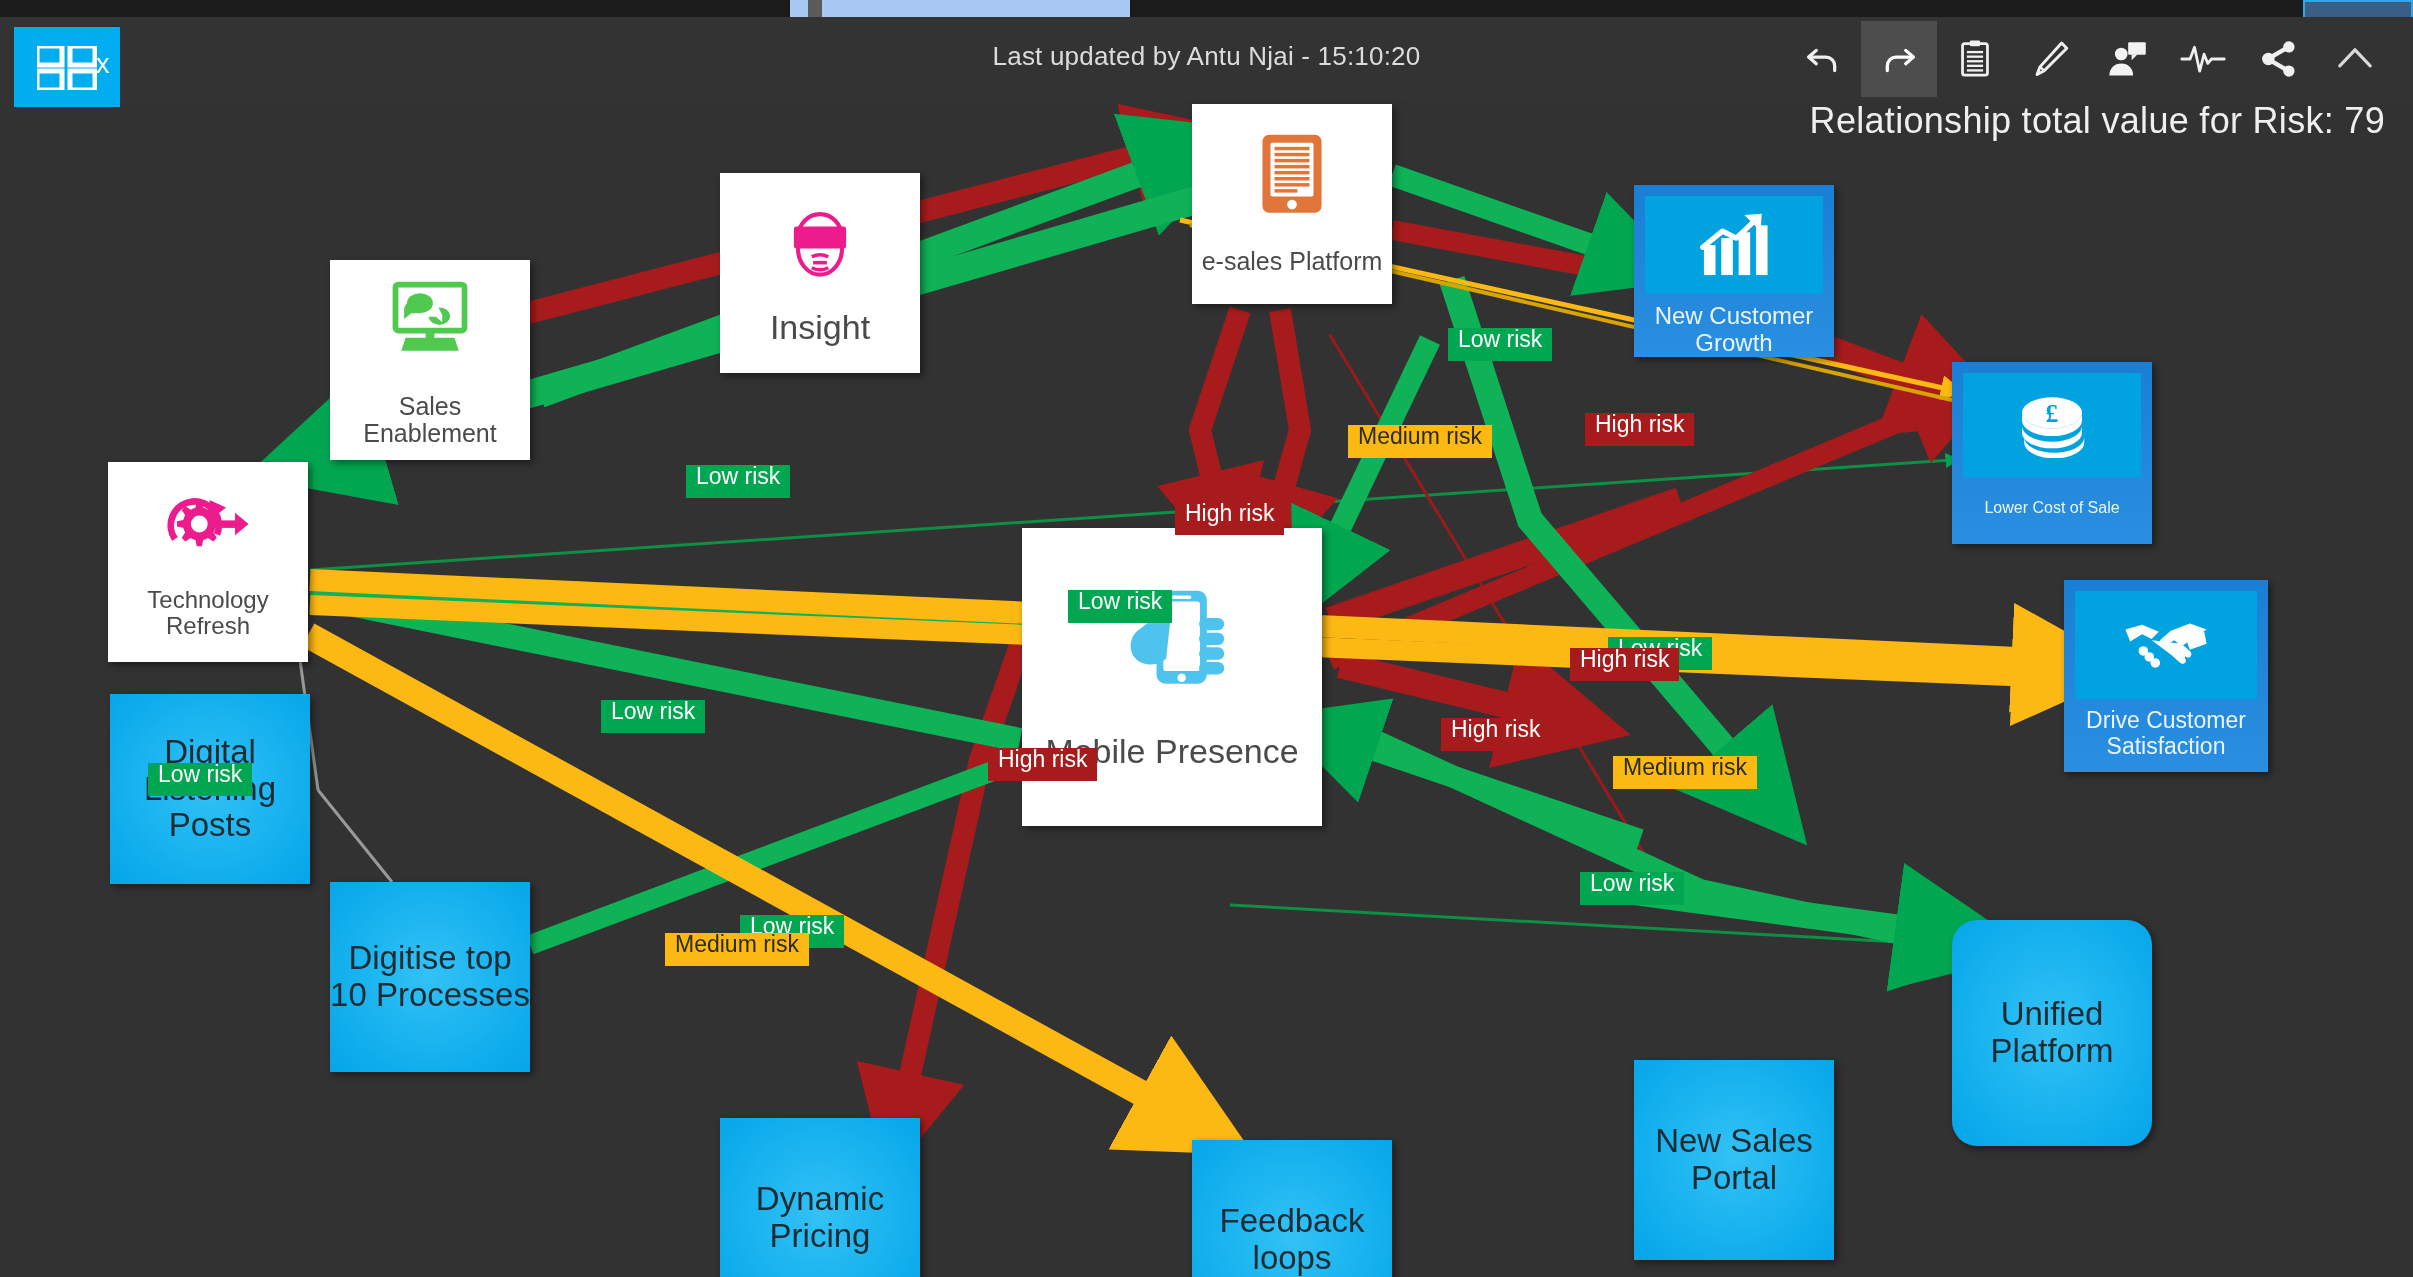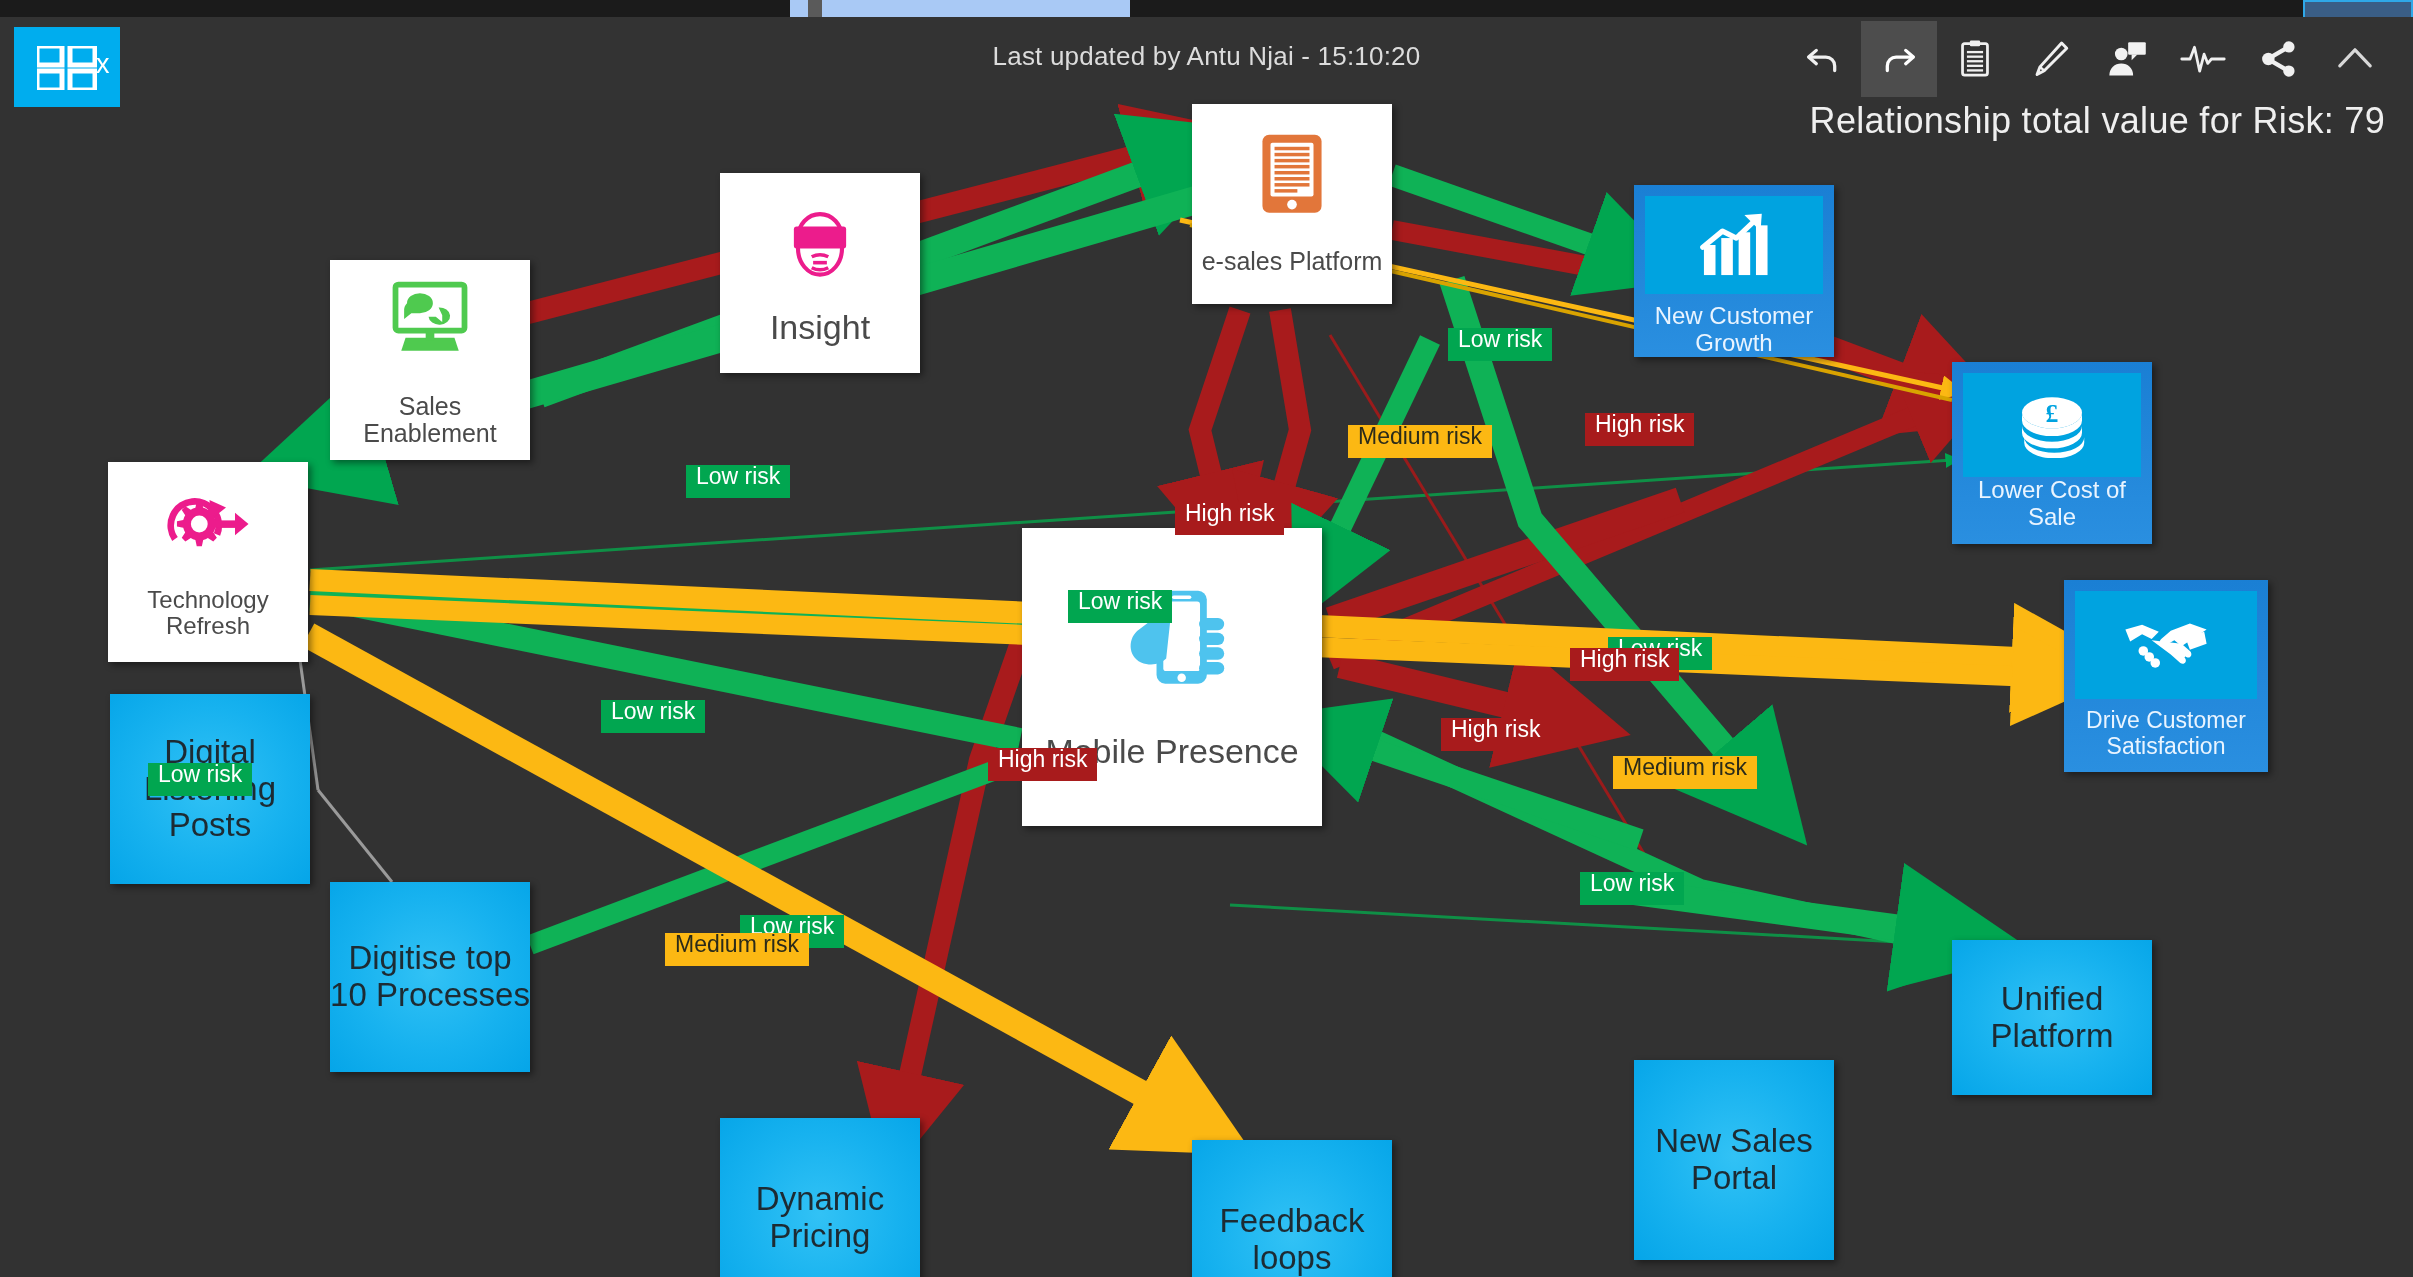--- a/index.html
+++ b/index.html
@@ -315,21 +315,21 @@
     <div class="node benefit" style="left:1952px;top:262px;width:200px;height:182px;">
       <div class="bimg" style="width:178px;height:104px;margin-top:11px;">
         <svg width="80" height="66" viewBox="0 0 72 58">
           <ellipse cx="36" cy="18" rx="27" ry="14" fill="#ffffff"></ellipse>
           <path d="M9 18 v7 a27 14 0 0 0 54 0 v-7 a27 14 0 0 1 -54 0 z" fill="#ffffff"></path>
           <path d="M9 30 v6 a27 14 0 0 0 54 0 v-6 a27 14 0 0 1 -54 0 z" fill="#ffffff"></path>
           <path d="M11 40 v5 a27 14 0 0 0 54 0 v-5 a27 14 0 0 1 -54 0 z" fill="#ffffff"></path>
           <text x="36" y="26" text-anchor="middle" font-family="Liberation Serif, serif" font-size="23" font-weight="bold" fill="#00a3e0">£</text>
         </svg>
       </div>
-      <div class="nlabel" style="font-size:24px;margin-top:0;">Lower Cost of Sale</div>
+      <div class="nlabel" style="font-size:16px;margin-top:22px;">Lower Cost of Sale</div>
     </div>
 
     <div class="node benefit" style="left:2064px;top:480px;width:204px;height:192px;">
       <div class="bimg" style="width:182px;height:108px;margin-top:11px;">
         <svg width="86" height="62" viewBox="0 0 72 50">
           <g fill="#ffffff">
             <path d="M2 12 L16 8 L30 14 L24 20 L16 16 L6 22 z"></path>
             <path d="M70 12 L56 7 L40 13 L32 20 c-3 3 0 7 4 5 l7 -4 l12 10 l-4 5 l-8 -6 z"></path>
             <path d="M24 21 L40 33 l8 7 c3 2 6 -1 4 -4 l-6 -6 l7 5 c3 2 6 -2 3 -5 l-7 -6"></path>
             <circle cx="17" cy="30" r="4"></circle>
@@ -355,21 +355,21 @@
     </div>
 
     <div class="node cyan" style="left:1192px;top:1040px;width:200px;height:200px;">
       <div class="nlabel" style="font-size:33px;">Feedback loops</div>
     </div>
 
     <div class="node cyan" style="left:1634px;top:960px;width:200px;height:200px;">
       <div class="nlabel" style="font-size:33px;">New Sales Portal</div>
     </div>
 
-    <div class="node cyan" style="left:1952px;top:840px;width:200px;height:155px;">
+    <div class="node cyan" style="left:1952px;top:820px;width:200px;height:226px;border-radius:25px;">
       <div class="nlabel" style="font-size:33px;">Unified Platform</div>
     </div>
 
     <div id="chips">
         <div class="chip low" style="left: 686px; top: 365px;">Low risk</div>
         <div class="chip low" style="left: 1448px; top: 228px;">Low risk</div>
         <div class="chip med" style="left: 1348px; top: 325px;">Medium risk</div>
         <div class="chip high" style="left: 1175px; top: 402px;">High risk</div>
         <div class="chip high" style="left: 1585px; top: 313px;">High risk</div>
         <div class="chip low" style="left: 1068px; top: 490px;">Low risk</div>

